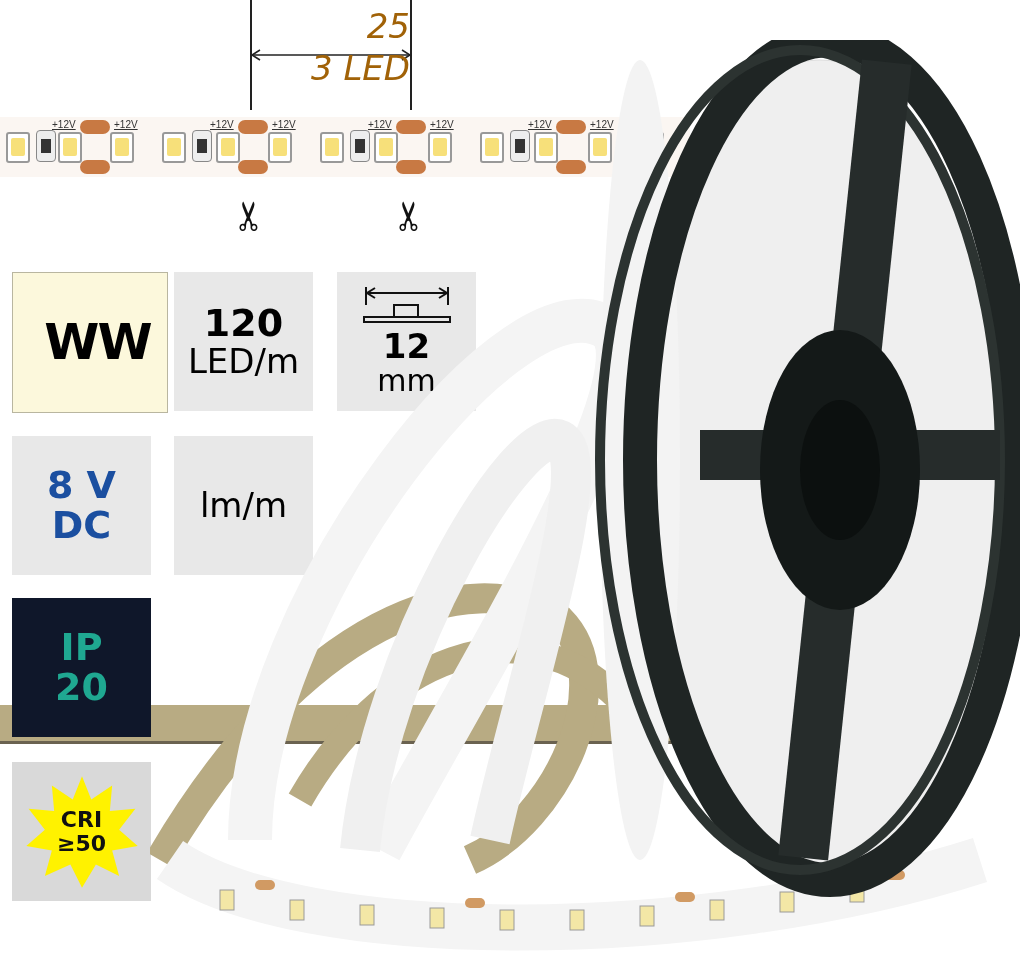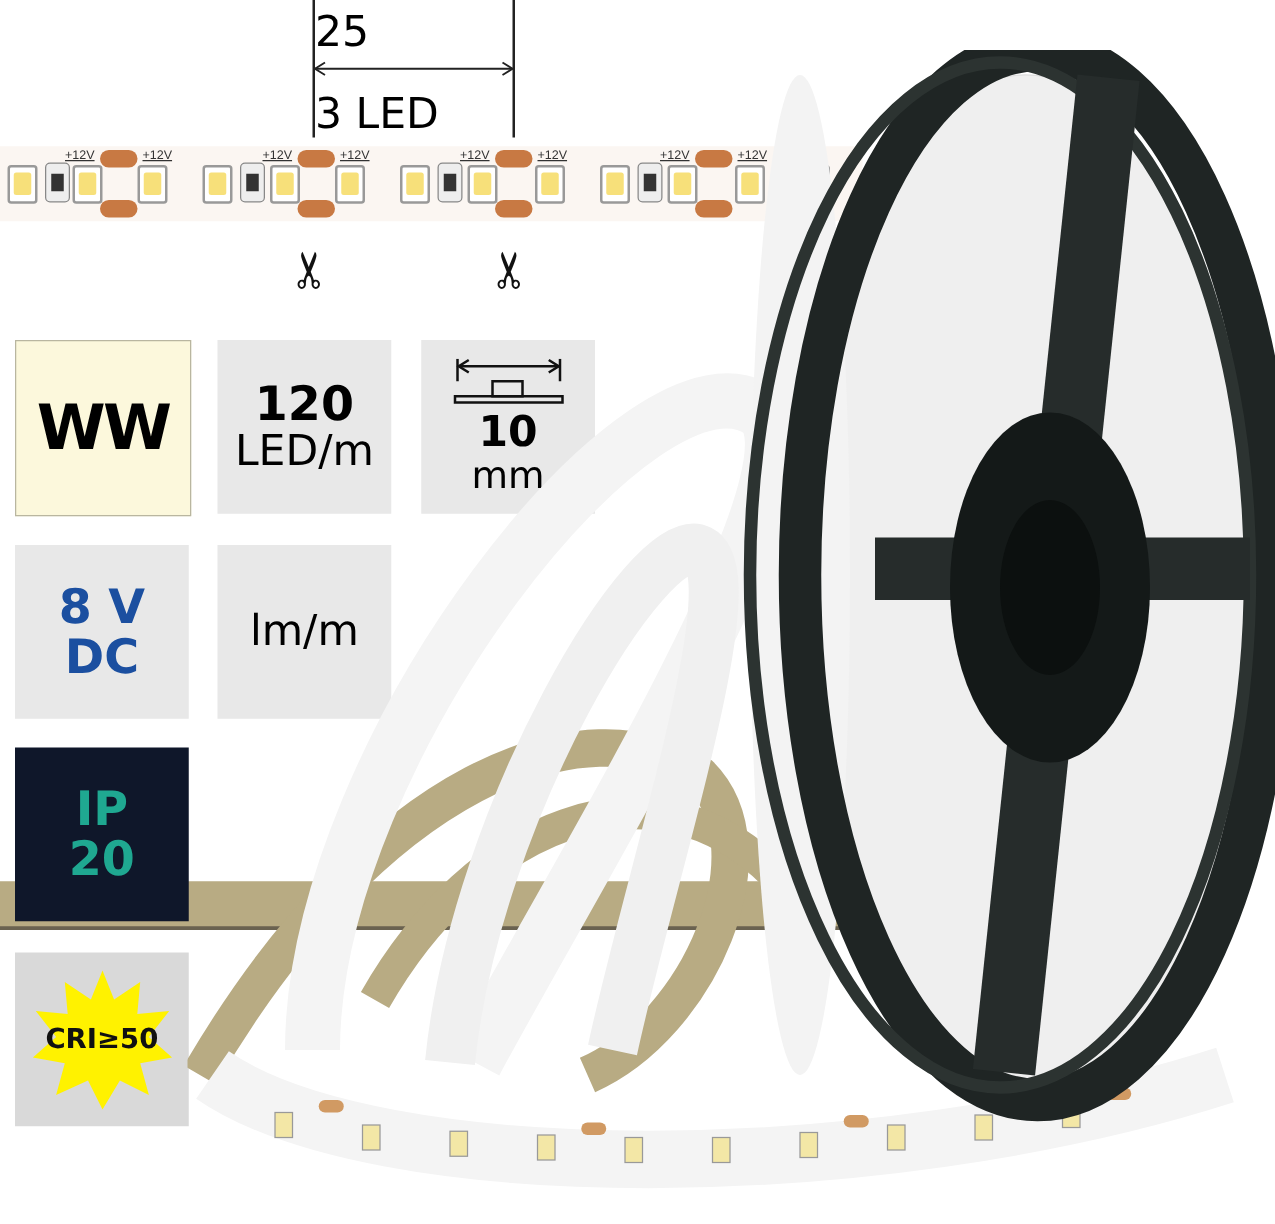--- a/index.html
+++ b/index.html
@@ -1,53 +1,53 @@
 <!DOCTYPE html>
 <html><head>
 <meta charset="utf-8">
 <style>
   html,body{margin:0;padding:0;background:#fff;}
   body{width:1020px;height:979px;position:relative;overflow:hidden;font-family:"DejaVu Sans","Liberation Sans",sans-serif;}
   .abs{position:absolute;}
   
   .dim-line-v{position:absolute;width:2px;background:#222;}
-  .dim-text{position:absolute;font-family:"DejaVu Sans",sans-serif;color:#000000;text-align:left;}
+  .dim-text{position:absolute;font-family:"DejaVu Sans",sans-serif;color:#a16207;text-align:right;font-style:italic;}
   
   .strip{position:absolute;left:0;top:117px;width:690px;height:60px;background:#fbf6f2;}
   .led{position:absolute;top:15px;width:20px;height:27px;border:2px solid #999;border-radius:3px;background:#fff;}
   .led::after{content:"";position:absolute;left:3px;top:4px;width:14px;height:18px;background:#f7e07a;border-radius:2px;}
   .res{position:absolute;top:13px;width:18px;height:30px;border:1px solid #888;border-radius:4px;background:#eee;}
   .res::after{content:"";position:absolute;left:4px;top:8px;width:10px;height:14px;background:#333;}
   .pad{position:absolute;width:30px;height:14px;background:#c87943;border-radius:8px;}
   .vlabel{position:absolute;top:2px;font-size:10px;color:#333;font-family:"Liberation Sans",sans-serif;text-decoration:underline;}
   .scissors{position:absolute;font-size:40px;color:#111;line-height:1;}
   
   .tile{position:absolute;width:139px;height:139px;background:#e8e8e8;display:flex;flex-direction:column;align-items:center;justify-content:center;text-align:center;}
   .tile .big{font-weight:bold;font-size:38px;line-height:1.05;font-family:"DejaVu Sans",sans-serif;}
   .tile .sub{font-size:34px;line-height:1.05;font-family:"DejaVu Sans",sans-serif;}
   .ww{background:#fcf8dc;border:1px solid #b9b6a0;}
   .ww .big{font-size:50px;letter-spacing:-2px;}
   .blue{color:#1b4fa0;}
   .teal{color:#1fa891;}
   .starwrap{position:relative;width:116px;height:116px;}
   .star{position:absolute;inset:0;}
-  .startext{position:absolute;inset:0;display:flex;align-items:center;justify-content:center;font-weight:bold;font-size:22px;line-height:1.05;color:#111;}
+  .startext{position:absolute;inset:0;display:flex;flex-direction:column;align-items:center;justify-content:center;font-weight:bold;font-size:22px;line-height:1.05;color:#111;}
 </style>
 </head>
 <body>
 
 <div class="dim-line-v" style="left:250px;top:0;height:110px;"></div>
 <div class="dim-line-v" style="left:410px;top:0;height:110px;"></div>
 <svg class="abs" style="left:250px;top:48px;" width="162" height="14">
   <line x1="2" y1="7" x2="160" y2="7" stroke="#222" stroke-width="1.5"></line>
   <polyline points="10,2 2,7 10,12" fill="none" stroke="#222" stroke-width="1.5"></polyline>
   <polyline points="152,2 160,7 152,12" fill="none" stroke="#222" stroke-width="1.5"></polyline>
 </svg>
 <div class="dim-text" style="left:252px;top:6px;width:158px;font-size:34px;">25</div>
-<div class="dim-text" style="left:252px;top:71px;width:158px;font-size:34px;">3 LED</div>
+<div class="dim-text" style="left:252px;top:48px;width:158px;font-size:34px;">3 LED</div>
 
 <div class="strip">
 
   <div class="led" style="left:6px;"></div>
   <div class="res" style="left:36px;"></div>
   <div class="led" style="left:58px;"></div>
   <span class="vlabel" style="left:52px;">+12V</span>
   <div class="pad" style="left:80px;top:3px;"></div>
   <div class="pad" style="left:80px;top:43px;"></div>
   <span class="vlabel" style="left:114px;">+12V</span>
@@ -80,38 +80,38 @@
   <span class="vlabel" style="left:590px;">+12V</span>
   <div class="led" style="left:588px;"></div>
   <div class="led" style="left:640px;"></div>
 </div>
 
 <div class="scissors" style="left:232px;top:196px;transform:rotate(-90deg);">✂</div>
 <div class="scissors" style="left:392px;top:196px;transform:rotate(-90deg);">✂</div>
 
 <div class="abs" style="left:0;top:705px;width:700px;height:36px;background:#b8ab83;border-bottom:3px solid #6a6250;"></div>
 
-<div class="tile ww" style="left:12px;top:272px;">
+<div class="tile ww" style="left:12px;top:272px;padding-left:15px;">
   <span class="big">WW</span>
 </div>
 <div class="tile" style="left:174px;top:272px;">
   <span class="big">120</span>
   <span class="sub">LED/m</span>
 </div>
 <div class="tile" style="left:337px;top:272px;">
   <svg width="90" height="42" viewBox="0 0 90 42">
     <line x1="5" y1="6" x2="85" y2="6" stroke="#111" stroke-width="2"></line>
     <line x1="4" y1="0" x2="4" y2="18" stroke="#111" stroke-width="2"></line>
     <line x1="86" y1="0" x2="86" y2="18" stroke="#111" stroke-width="2"></line>
     <polyline points="13,1 5,6 13,11" fill="none" stroke="#111" stroke-width="2"></polyline>
     <polyline points="77,1 85,6 77,11" fill="none" stroke="#111" stroke-width="2"></polyline>
     <rect x="32" y="18" width="24" height="12" fill="none" stroke="#111" stroke-width="2"></rect>
     <rect x="2" y="30" width="86" height="5" fill="none" stroke="#111" stroke-width="2"></rect>
   </svg>
-  <span class="big" style="font-size:34px;">10</span>
+  <span class="big" style="font-size:34px;">12</span>
   <span class="sub" style="font-size:30px;">mm</span>
 </div>
 <div class="tile" style="left:12px;top:436px;">
   <span class="big blue">8 V</span>
   <span class="big blue">DC</span>
 </div>
 <div class="tile" style="left:174px;top:436px;">
   <span class="sub">lm/m</span>
 </div>
 <div class="tile" style="left:12px;top:598px;background:#0f172a;">

